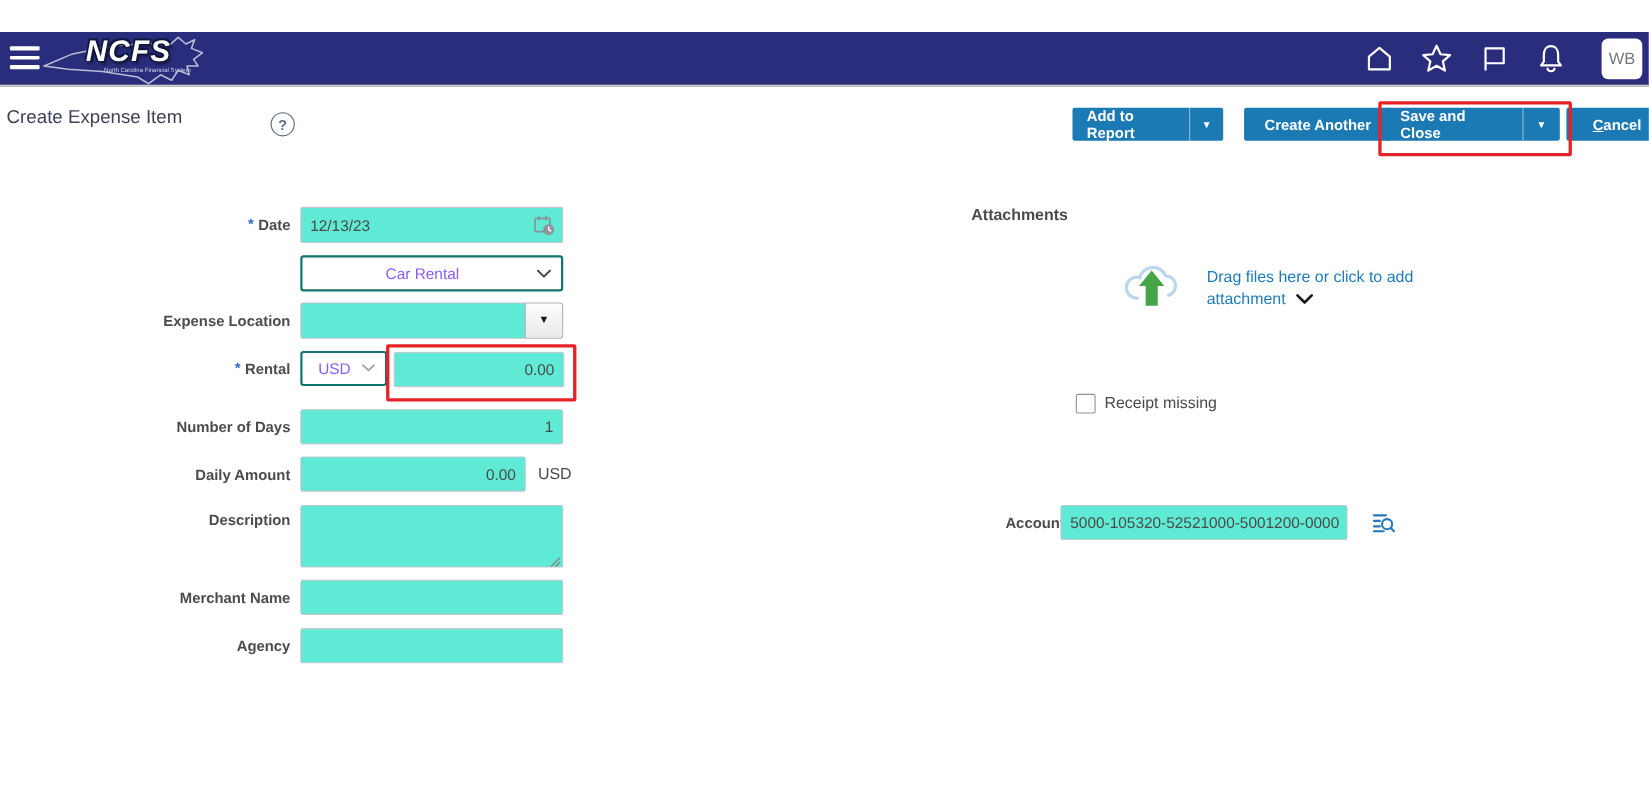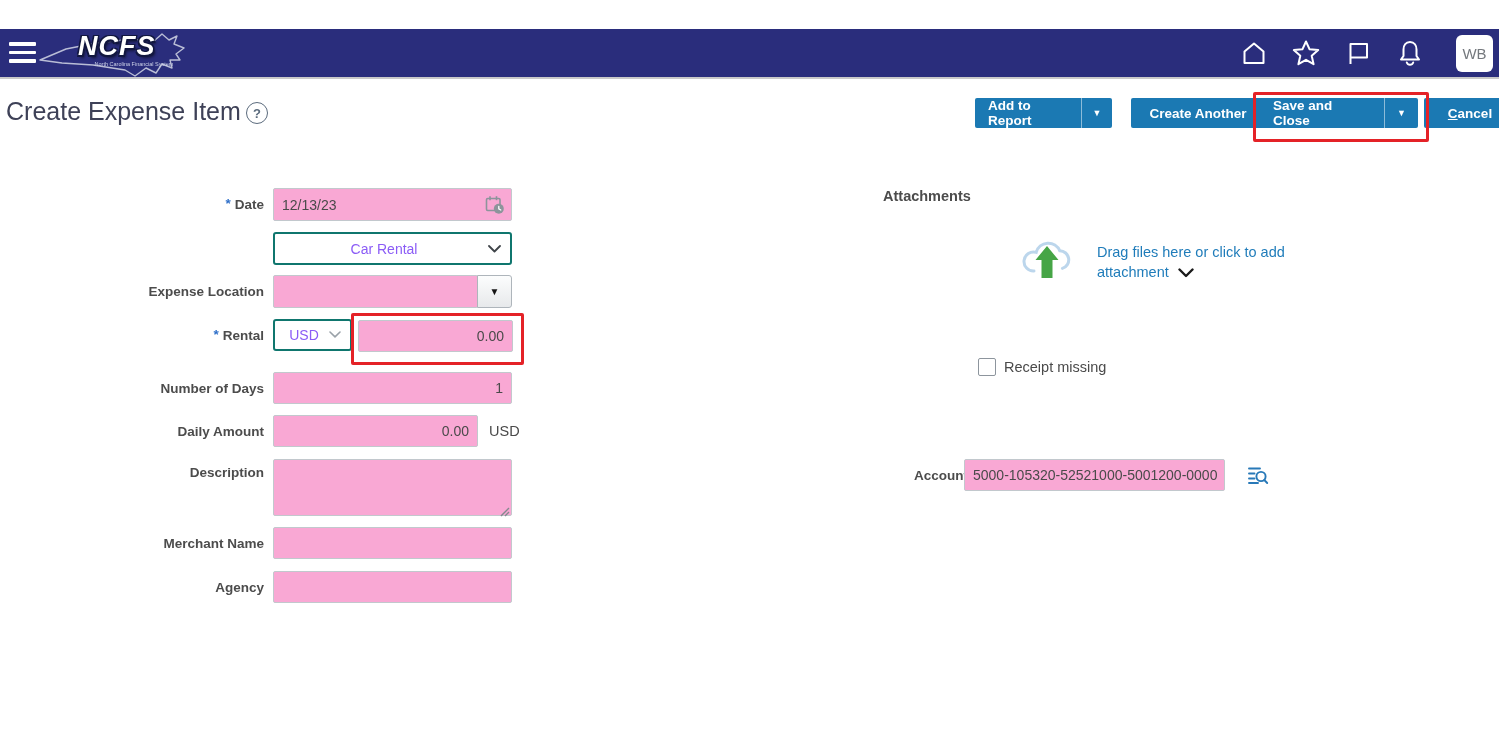--- a/index.html
+++ b/index.html
@@ -18,40 +18,40 @@
     text-shadow:-1.5px -1.5px 0 #12173f,1.5px -1.5px 0 #12173f,-1.5px 1.5px 0 #12173f,1.5px 1.5px 0 #12173f,2px 3px 3px rgba(0,0,0,.55);}
   .logo-tagline{position:absolute;left:44px;top:32px;width:104px;text-align:center;font-size:5.5px;
     color:#cdd2e8;white-space:nowrap;}
   .hdr-ico{position:absolute;top:9px;width:30px;height:30px;display:flex;align-items:center;
     justify-content:center;cursor:pointer;}
   .avatar{position:absolute;left:1456px;top:6px;width:37px;height:37px;background:#ffffff;
     border-radius:6px;display:flex;align-items:center;justify-content:center;
     font-size:15px;font-weight:500;color:#75797e;cursor:pointer;}
 
   
-  .page-title{position:absolute;left:6px;top:68px;font-size:25px;font-weight:400;color:#3e4157;}
+  .page-title{position:absolute;left:6px;top:68px;font-size:17px;font-weight:400;color:#3e4157;}
   .help-ico{position:absolute;left:246px;top:73px;width:22px;height:22px;border:1.6px solid #5b6b7d;
     border-radius:50%;box-sizing:border-box;display:flex;align-items:center;justify-content:center;
     font-size:13px;font-weight:bold;color:#5b6b7d;cursor:pointer;}
 
   
   .btn{position:absolute;top:69px;height:30px;background:#1b79b3;color:#fff;font-weight:bold;
     font-size:13.5px;border-radius:2px;display:flex;align-items:stretch;cursor:pointer;}
   .btn .lbl{display:flex;align-items:center;padding:0 13px;}
   .btn .arrow{display:flex;align-items:center;justify-content:center;width:34px;
     border-left:1px solid rgba(255,255,255,.5);font-size:9px;}
   .btn.plain{align-items:center;justify-content:center;padding:0 13px;}
   .annotation{position:absolute;border:3px solid #e42227;border-radius:2px;pointer-events:none;}
 
   
   .flabel{position:absolute;left:0;width:264px;text-align:right;line-height:33px;
     font-size:13.5px;font-weight:bold;color:#4c4c4c;white-space:nowrap;}
   .req{color:#2e6fc9;margin-right:4px;position:relative;top:-1px;}
   .inp{position:absolute;box-sizing:border-box;height:33px;border:1px solid #c2c8cd;border-radius:2px;
-    font-family:"Liberation Sans",sans-serif;font-size:14px;color:#4a4a4a;padding:0 8px;background:#f9a8d4;outline:none;}
+    font-family:"Liberation Sans",sans-serif;font-size:14px;color:#4a4a4a;padding:0 8px;background:#5eead4;outline:none;}
   .num{text-align:right;}
   .sel{position:absolute;box-sizing:border-box;height:33px;border:2px solid #0f766e;border-radius:3px;
     background:#fff;display:flex;align-items:center;padding:0 26px 0 9px;font-size:14px;color:#8b5cf6;cursor:pointer;justify-content:center;}
   .sel svg{position:absolute;right:9px;top:50%;margin-top:-4px;}
   .ddbtn{position:absolute;box-sizing:border-box;width:35px;height:33px;border:1px solid #aeb5bb;
     border-radius:0 3px 3px 0;background:linear-gradient(#fcfdfd,#e7e9eb);display:flex;align-items:center;
     justify-content:center;font-size:10px;color:#141414;cursor:pointer;}
   .ta{resize:none;padding:6px 8px;}
   .suffix{position:absolute;font-size:14.5px;color:#4a4a4a;line-height:33px;}
   .cal-ico{position:absolute;cursor:pointer;}

